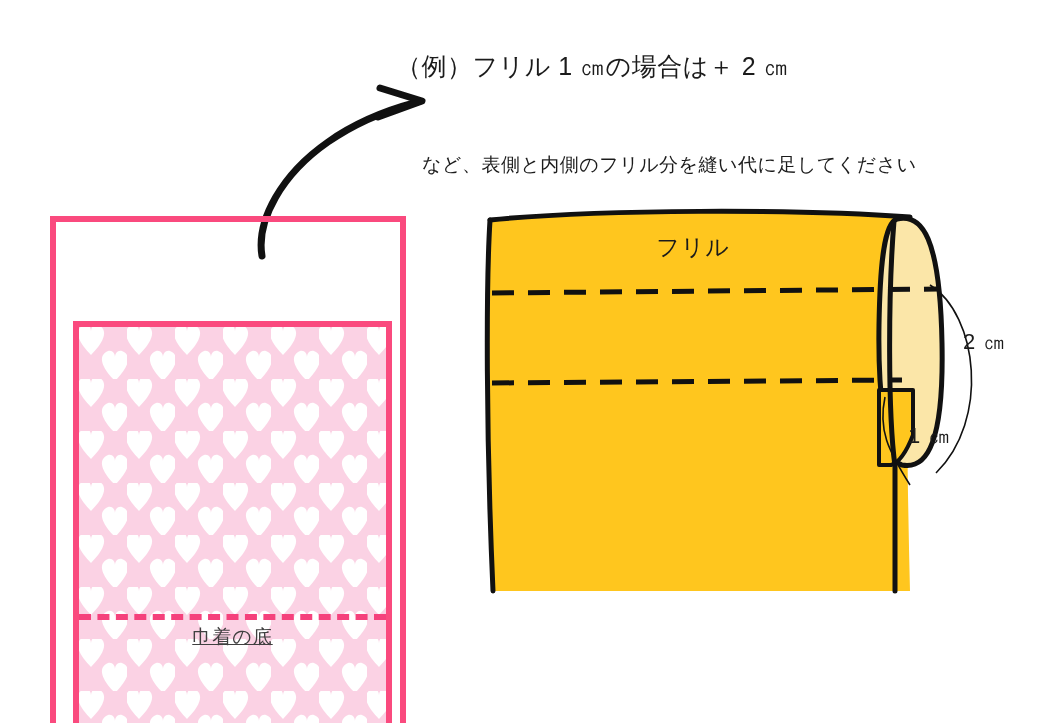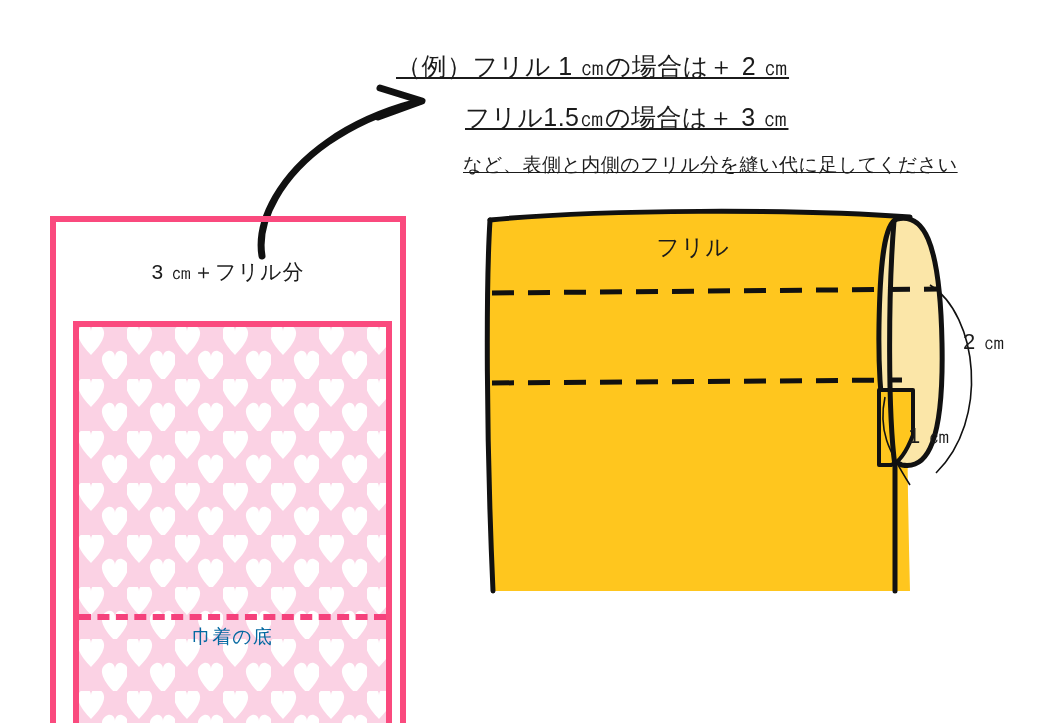--- a/index.html
+++ b/index.html
@@ -18,37 +18,35 @@
     overflow: hidden;
   }
   .abs { position: absolute; }
 
   
   .instr-line {
     position: absolute;
     color: #1b1b1b;
     white-space: nowrap;
     letter-spacing: 0.5px;
-    text-decoration: underline;
   }
   .instr-1 {
     left: 396px;
     top: 50px;
     font-size: 25px;
   }
   .instr-2 {
     left: 465px;
     top: 101px;
     font-size: 25px;
   }
   .instr-3 {
     left: 422px;
     top: 152px;
     font-size: 19px;
-    margin-left: 41px;
   }
 
   
   .outer-rect {
     left: 50px;
     top: 216px;
     width: 356px;
     height: 507px;
     border: 6px solid #fa4a7e;
     border-bottom: none;
@@ -84,22 +82,23 @@
     width: 307px;
     height: 0;
     border-top: 6px dashed #f5417c;
   }
   .bottom-label {
     left: 73px;
     top: 624px;
     width: 319px;
     text-align: center;
     font-size: 19px;
-    color: #0369a1;
-    letter-spacing: 1px;
+    color: #404040;
+    letter-spacing: 1px;
+    text-decoration: underline;
   }
 
   
   .arrow-svg {
     left: 230px;
     top: 70px;
   }
 
   
   .roll-svg {
@@ -142,32 +141,30 @@
     white-space: nowrap;
     letter-spacing: 1px;
   }
 </style>
 </head>
 <body>
 
 <div id="stage">
 
   <div class="instr-line instr-1">（例）フリル 1 ㎝の場合は＋ 2 ㎝</div>
-  <div class="instr-line instr-2">フリル1.5㎝の場合は＋ 3 ㎝</div>
   <div class="instr-line instr-3">など、表側と内側のフリル分を縫い代に足してください</div>
 
   <svg class="abs arrow-svg" width="210" height="190" viewBox="0 0 210 190">
     <path d="M 32 186 C 26 150, 52 104, 98 72 C 128 51, 158 40, 184 33" stroke="#111111" stroke-width="7" fill="none" stroke-linecap="round"></path>
     <path d="M 150 18 L 192 31 L 148 47" stroke="#111111" stroke-width="7" fill="none" stroke-linecap="round" stroke-linejoin="round"></path>
     <path d="M 162 41 L 192 31" stroke="#111111" stroke-width="6" fill="none" stroke-linecap="round"></path>
   </svg>
 
   <div class="abs outer-rect"></div>
 
-  <div class="abs size-label">3 ㎝＋フリル分</div>
 
   <div class="abs inner-rect">
     <svg class="hearts" width="319" height="402" viewBox="0 0 319 402" preserveAspectRatio="none">
       <defs>
         <g id="hrt">
           <path d="M 0 15 C -13 2, -17 -9, -9 -14 C -3.5 -17.5, 0 -13, 0 -9
                    C 0 -13, 3.5 -17.5, 9 -14 C 17 -9, 13 2, 0 15 Z" fill="#ffffff"></path>
         </g>
         <pattern id="heartpat" x="0" y="0" width="48" height="52" patternUnits="userSpaceOnUse">
           <rect width="48" height="52" fill="#fbd2e4"></rect>

